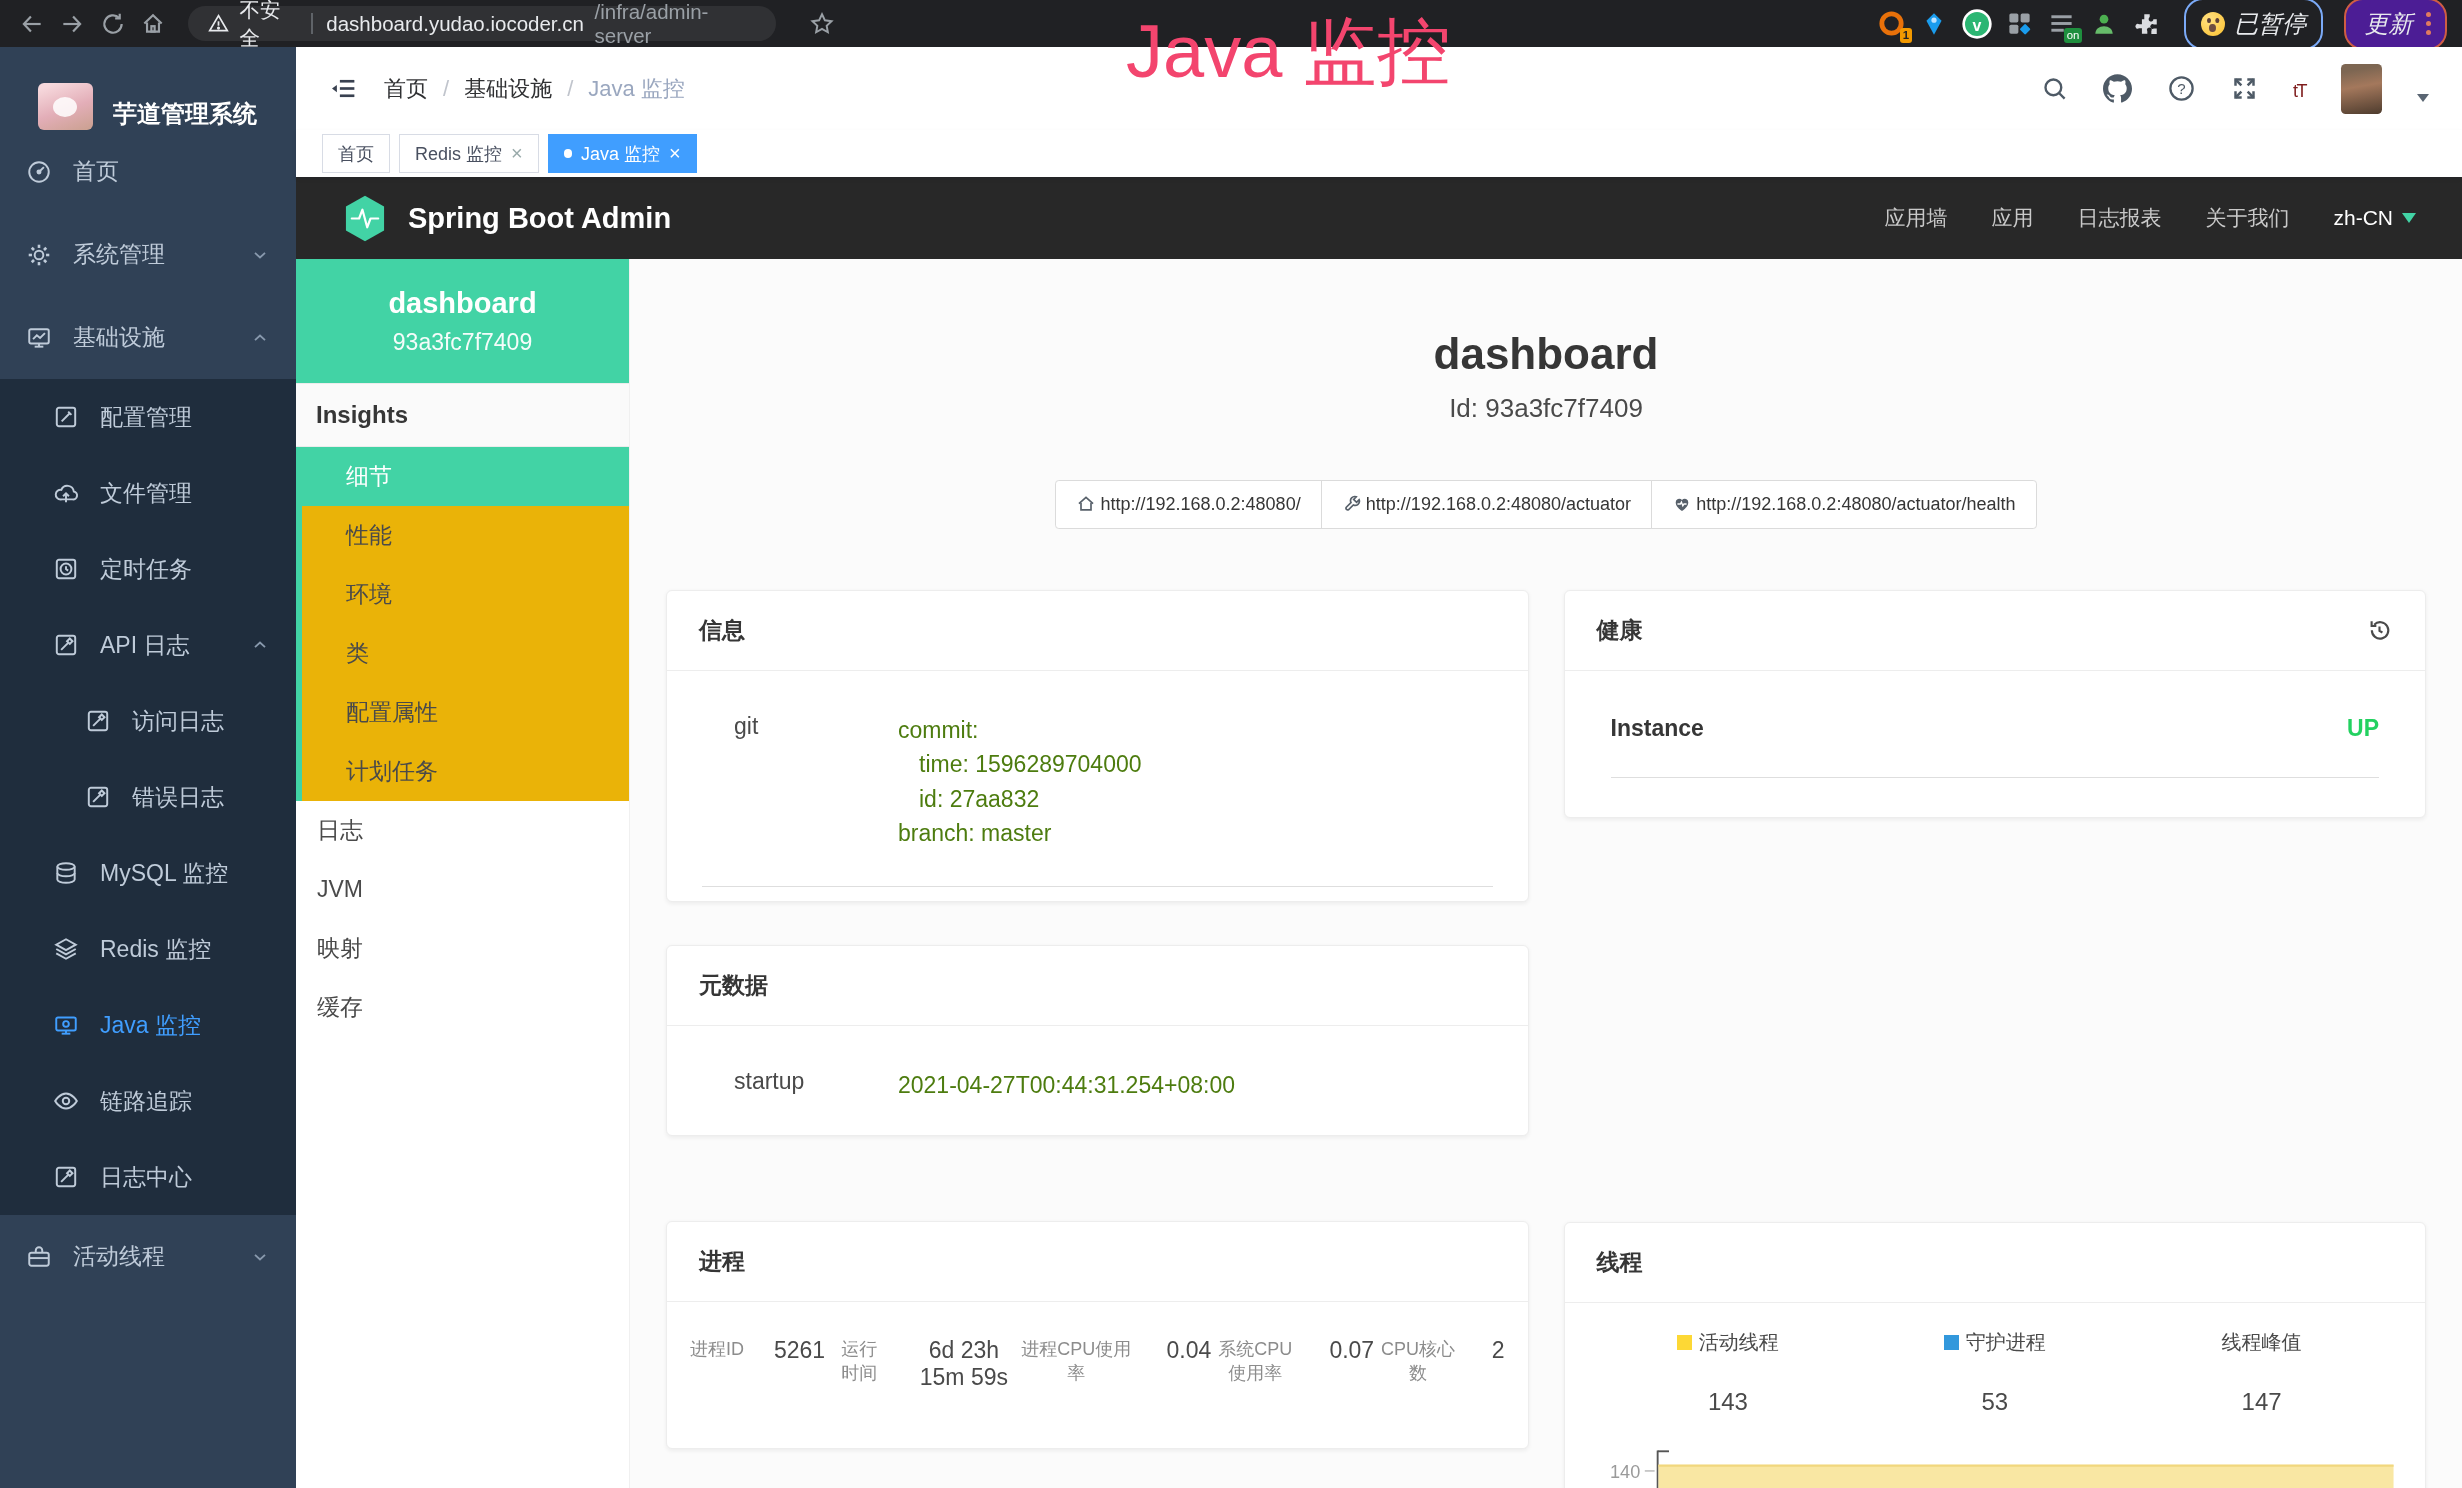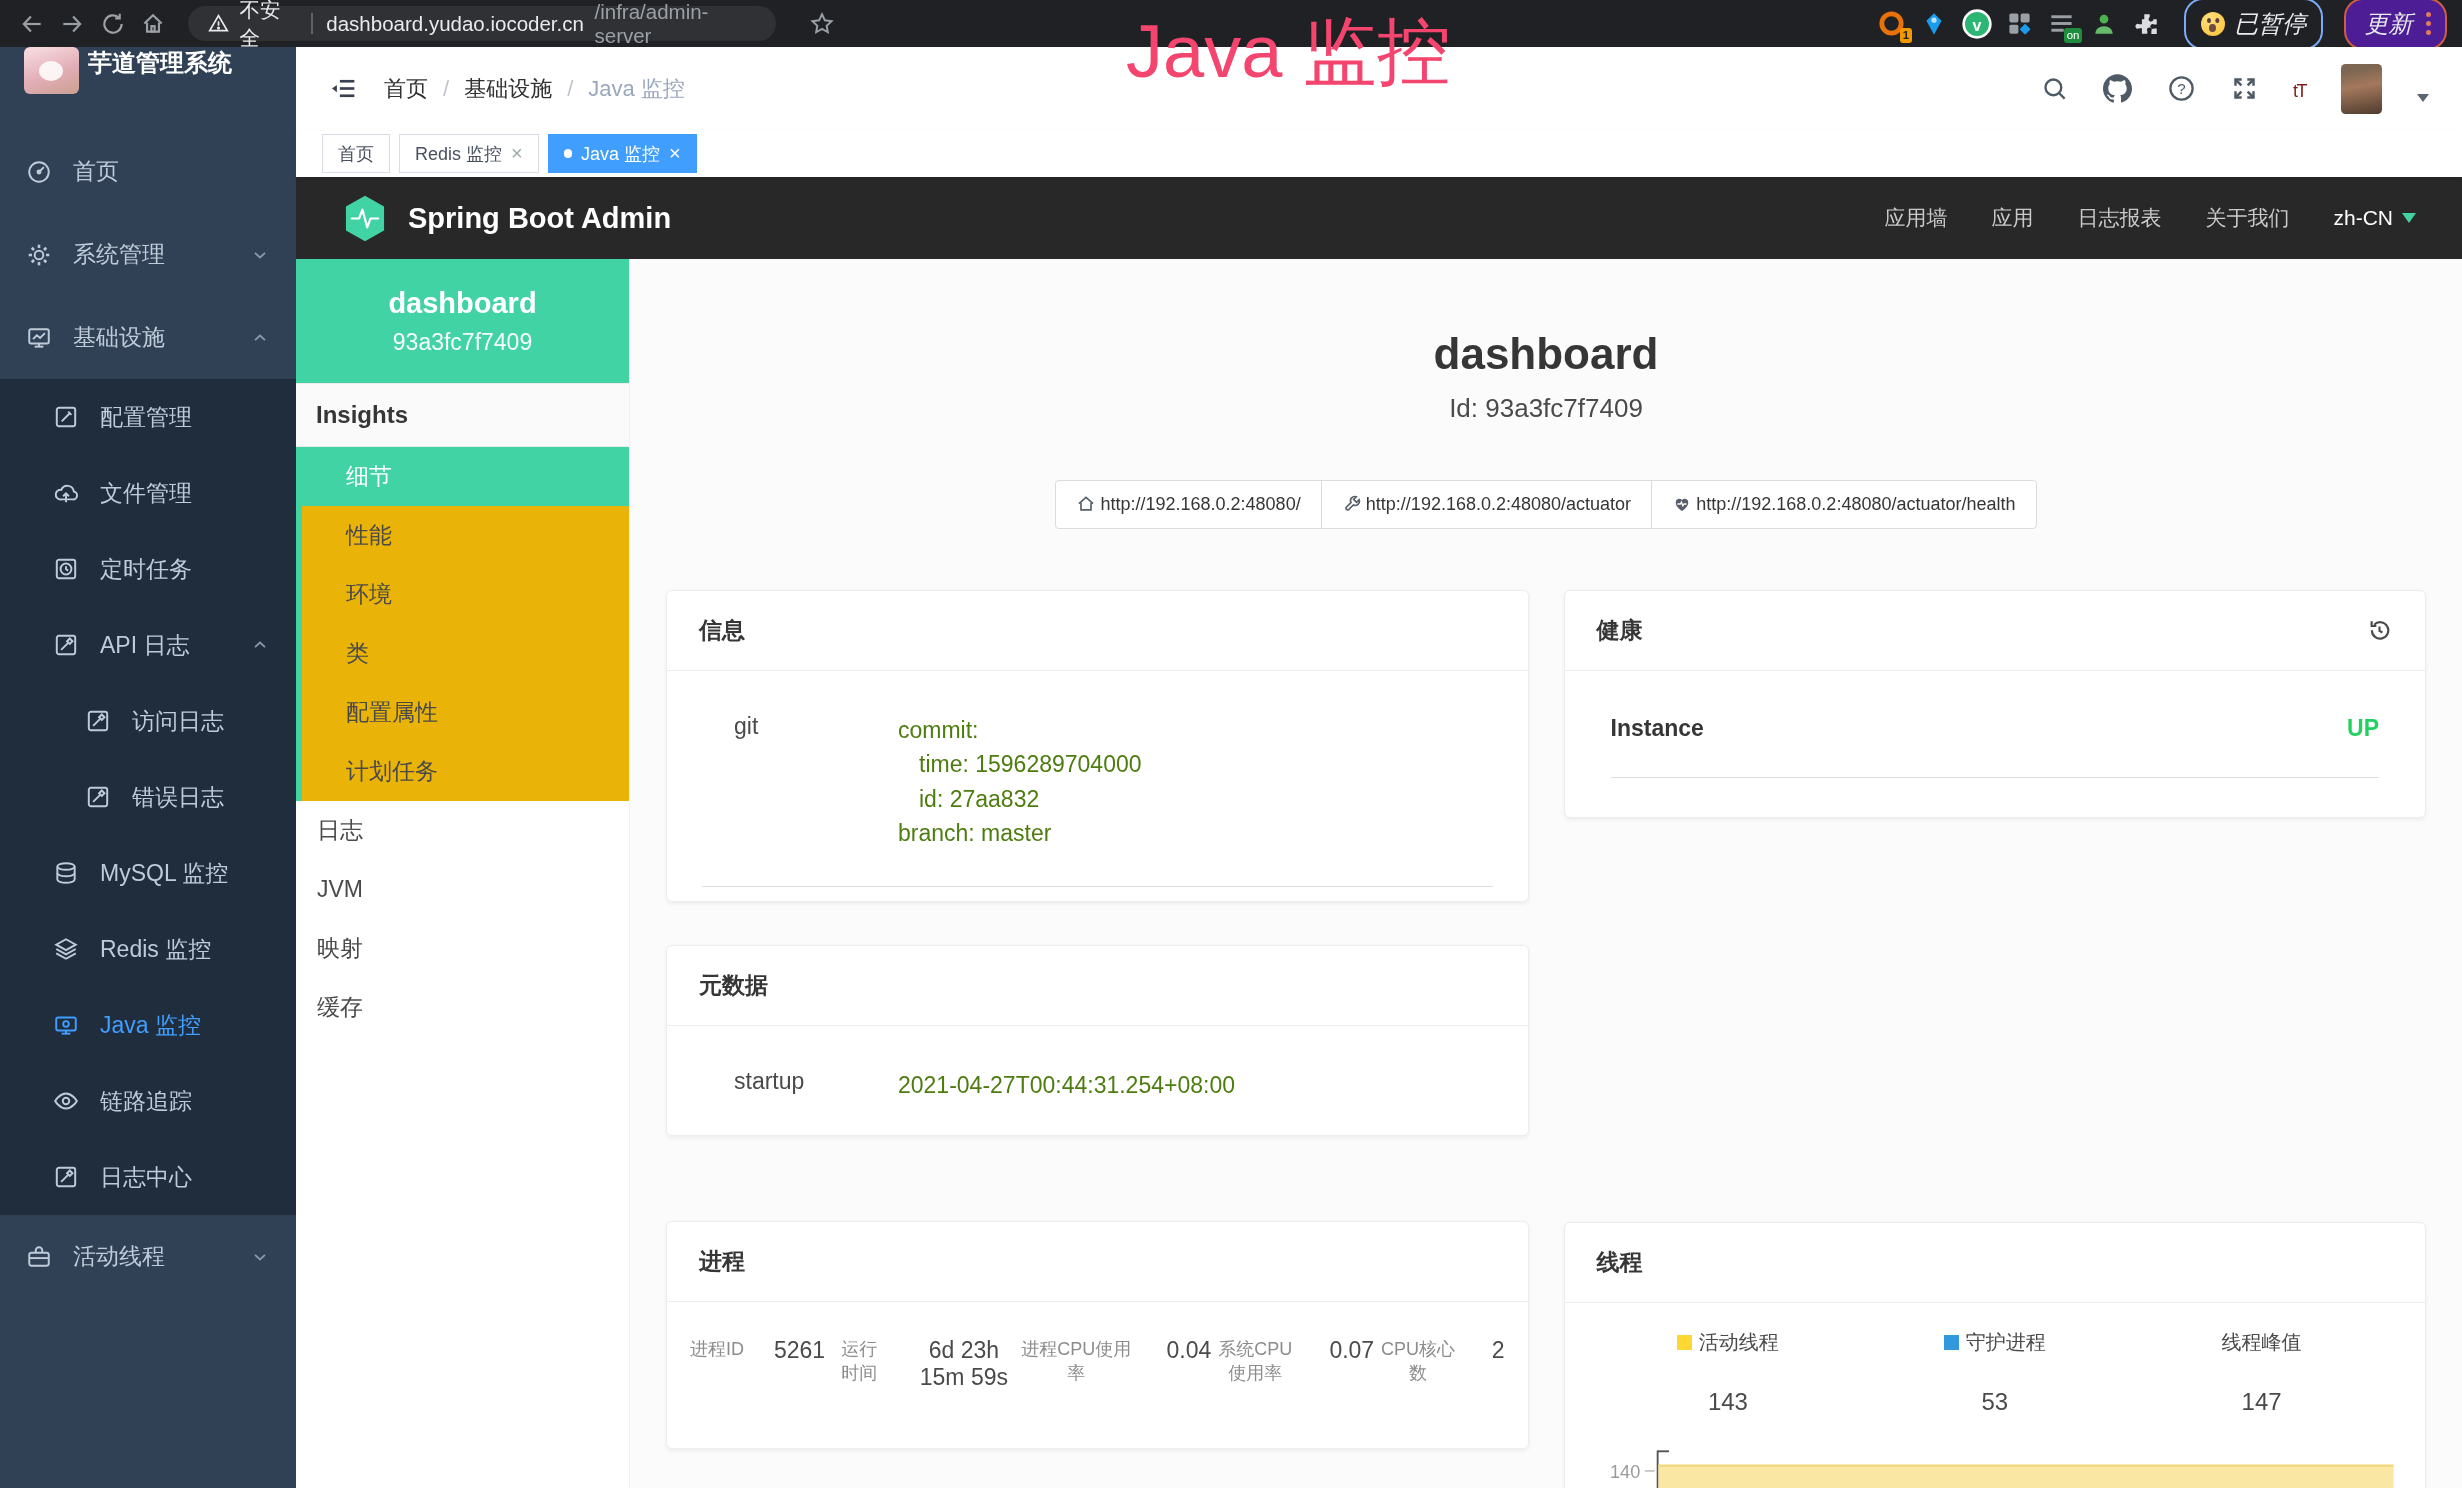--- a/index.html
+++ b/index.html
@@ -27,21 +27,21 @@
   .update-pill{border:2.3px solid #cf5d44;background:#4c1d95;padding:0 13.7px 0 18px;margin-left:13.7px;text-align:right;}
   .emoji{width:24px;height:24px;border-radius:50%;background:radial-gradient(circle at 35% 32%,#ffe082,#fbc02d);position:relative;}
   .emoji::before{content:"";position:absolute;width:3.8px;height:5.3px;border-radius:50%;background:#5d4037;top:6px;left:6px;box-shadow:8.3px 0 0 #5d4037;}
   .emoji::after{content:"";position:absolute;width:6.8px;height:8.3px;border-radius:50%;background:#6d4c41;top:12px;left:8.3px;}
   .kebab{display:flex;flex-direction:column;gap:3.8px;margin-left:4.6px;}
   .kebab i{width:5.3px;height:5.3px;border-radius:50%;background:#e07b5f;}
 
   
   .app{display:flex;height:1442px;}
   .sidebar{width:296px;flex-shrink:0;background:#304156;color:#bfcbd9;font-size:23px;display:flex;flex-direction:column;}
-  .logo-row{height:83px;display:flex;align-items:flex-start;padding-left:24px;gap:9px;flex-shrink:0;}
+  .logo-row{height:83px;display:flex;align-items:flex-end;padding-left:38px;gap:20px;flex-shrink:0;}
   .logo-img{width:55px;height:47px;border-radius:6px;background:linear-gradient(160deg,#f6d8dc 10%,#e3aeb8 55%,#caa08f);position:relative;overflow:hidden;}
   .logo-img::after{content:"";position:absolute;left:15px;top:13.7px;width:24px;height:20px;border-radius:50%;background:rgba(255,255,255,.85);}
   .logo-title{color:#fff;font-size:24px;font-weight:bold;}
   .menu{flex:1;}
   .menu-item{height:83px;display:flex;align-items:center;padding:0 26px;gap:21px;cursor:pointer;}
   .menu-item .mi-label{flex:1;white-space:nowrap;}
   .menu-item .chev{color:#8899ad;}
   .submenu{background:#1f2d3d;}
   .submenu .menu-item{height:76px;padding-left:53px;}
   .submenu .menu-item.l3{padding-left:85px;}

